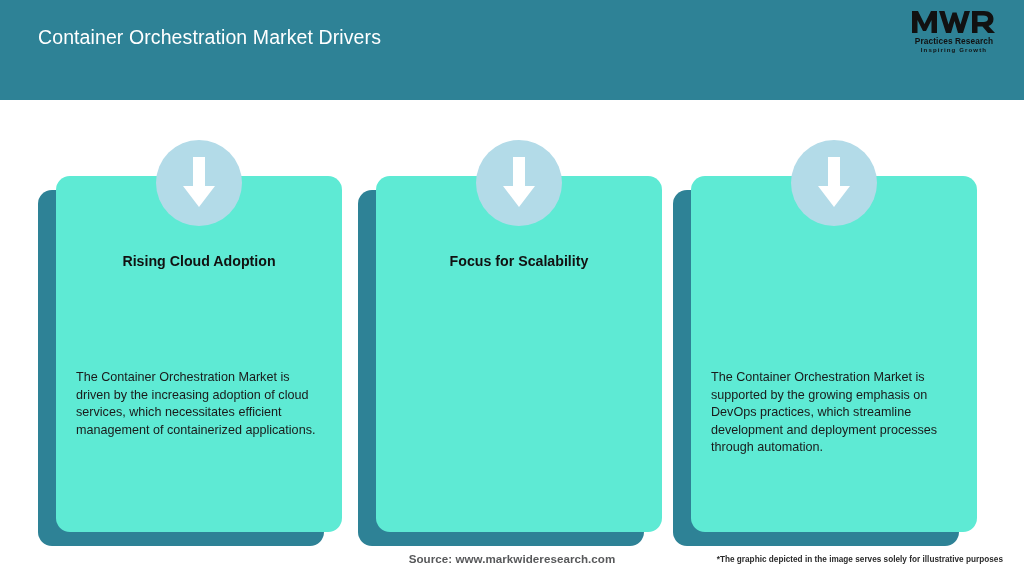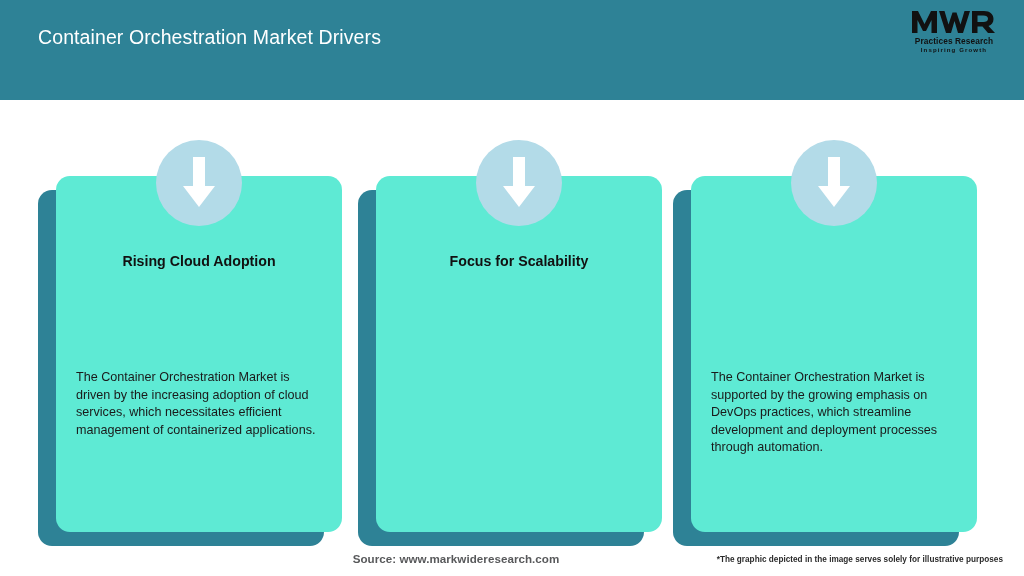--- a/index.html
+++ b/index.html
@@ -150,21 +150,21 @@
     line-height: 17.5px;
     text-align: left;
     margin-top: 41px;
   }
 
   
   .footer-source {
     position: absolute;
     left: 0;
     top: 552px;
-    width: 912px;
+    width: 1024px;
     text-align: center;
     font-size: 11.6px;
     font-weight: bold;
     color: #58595b;
     letter-spacing: 0.05px;
   }
   .footer-note {
     position: absolute;
     right: 21px;
     top: 555px;

